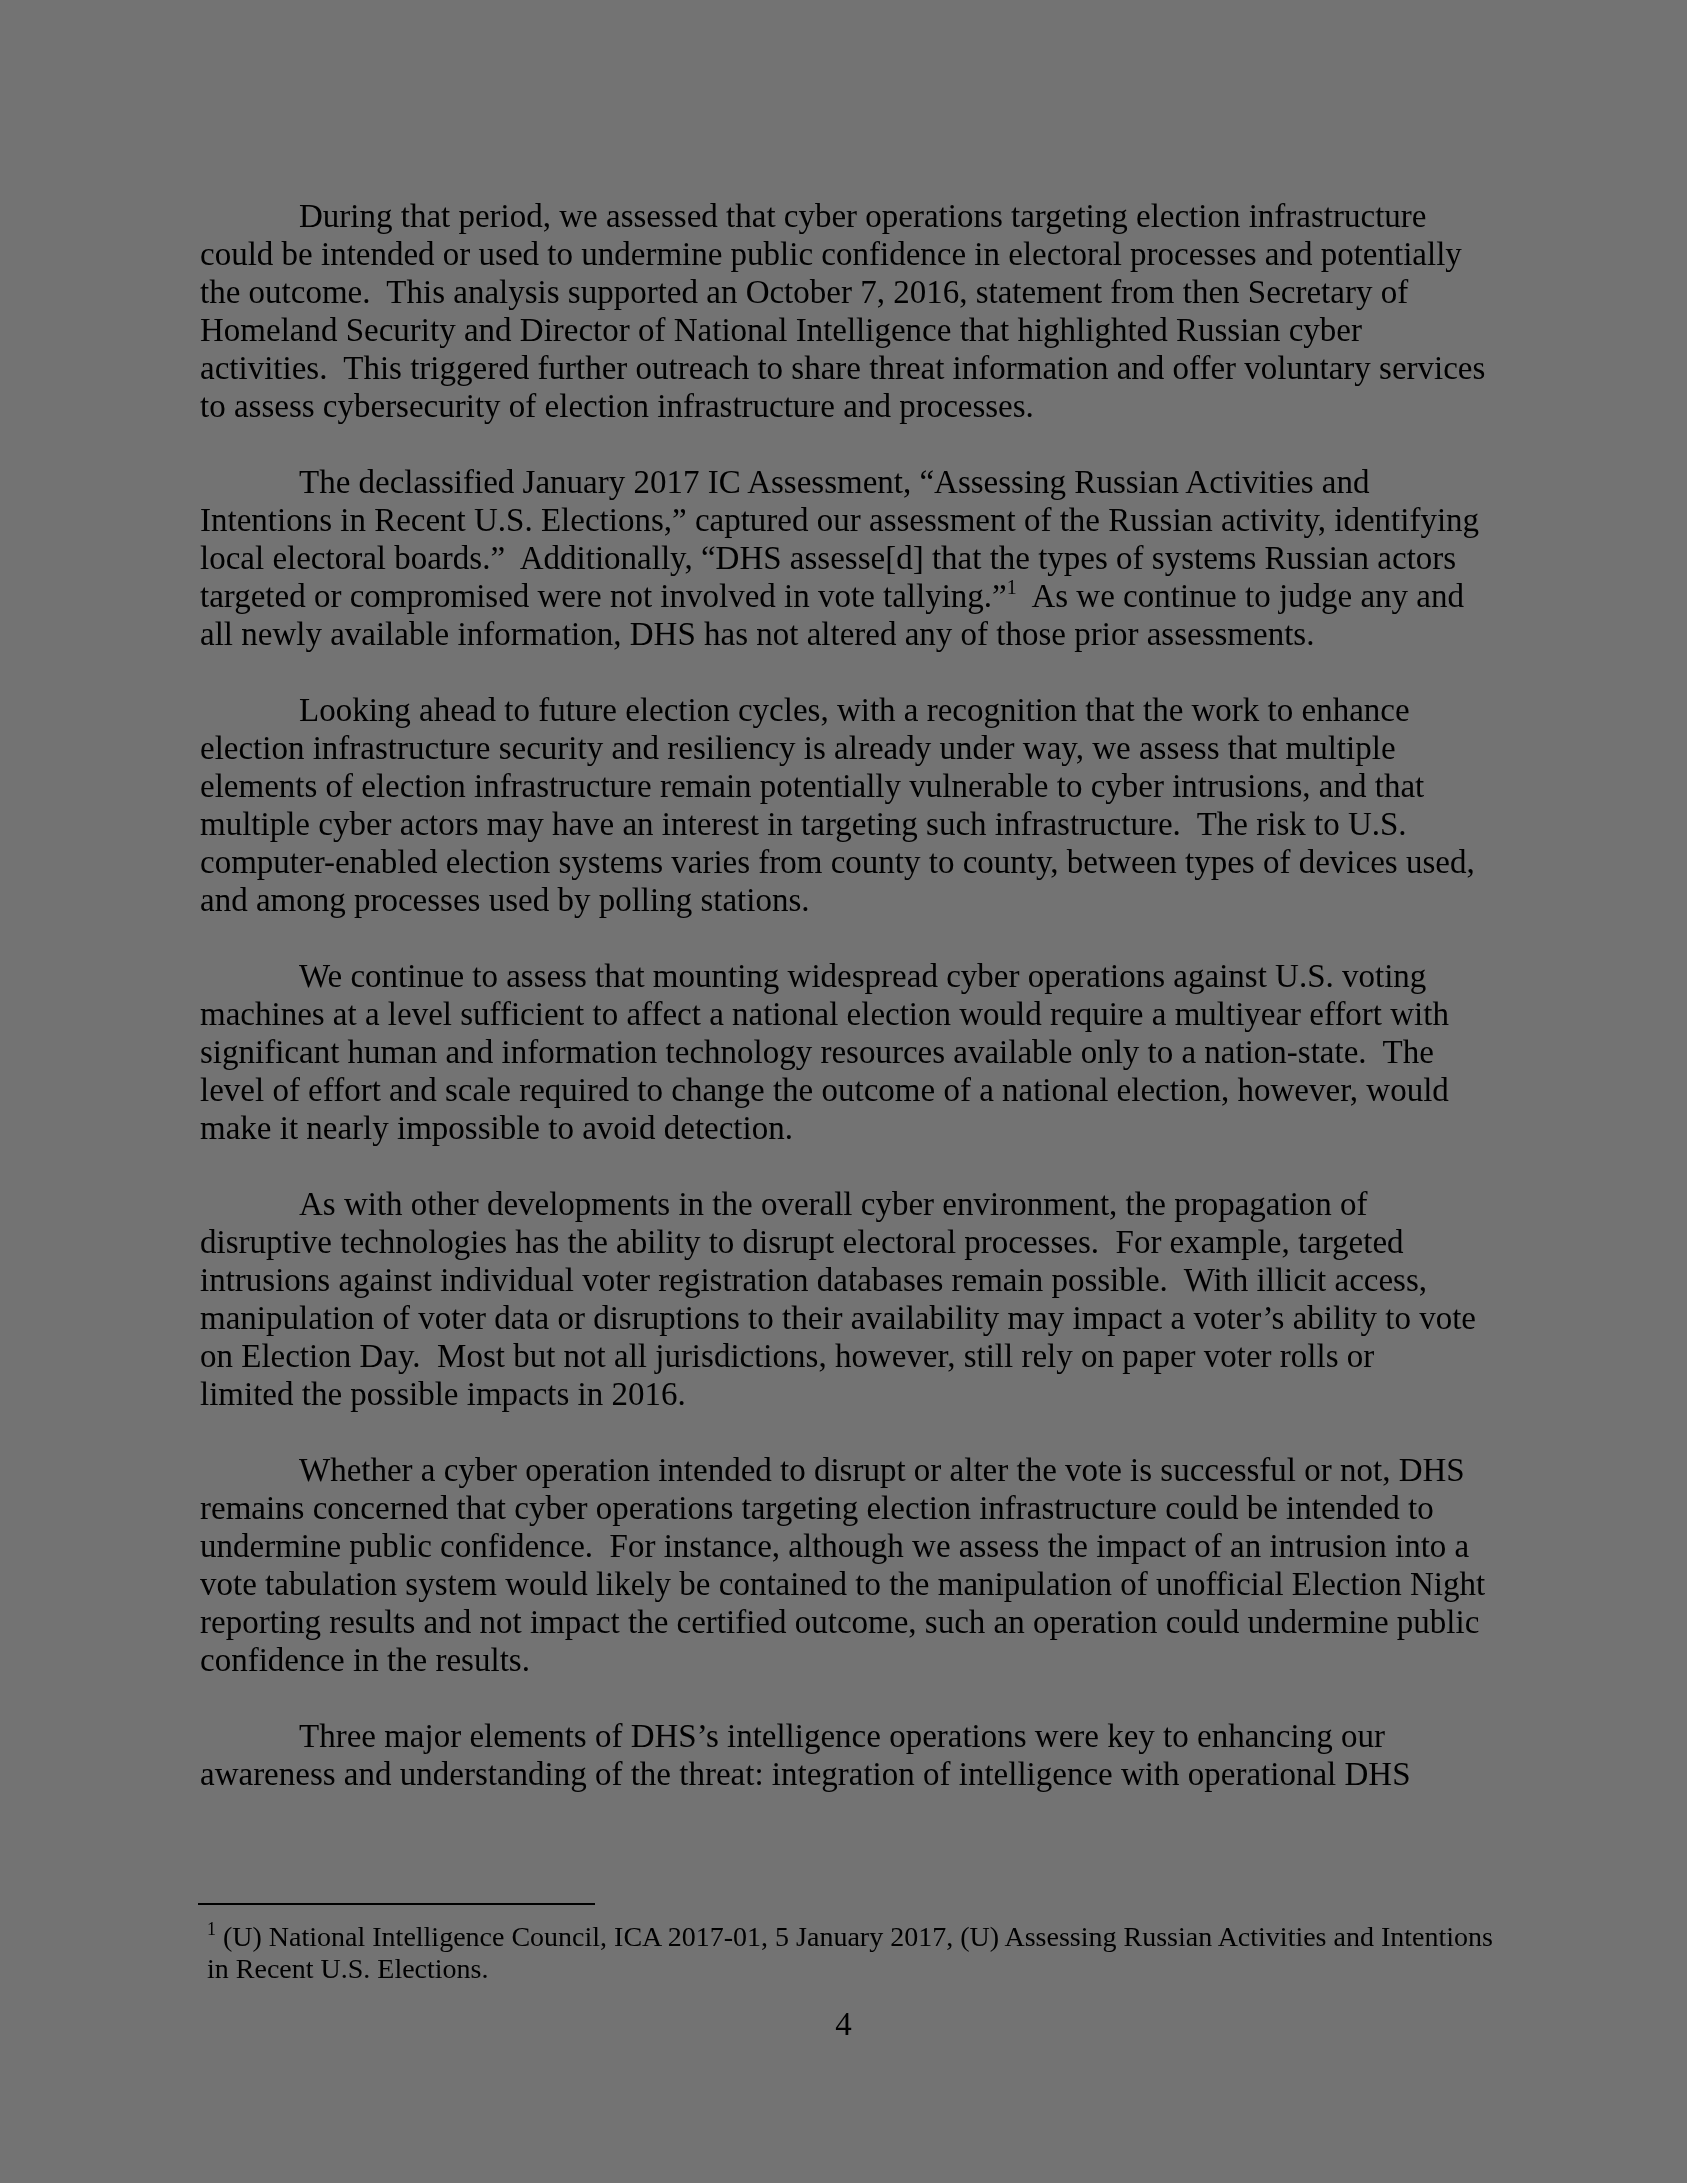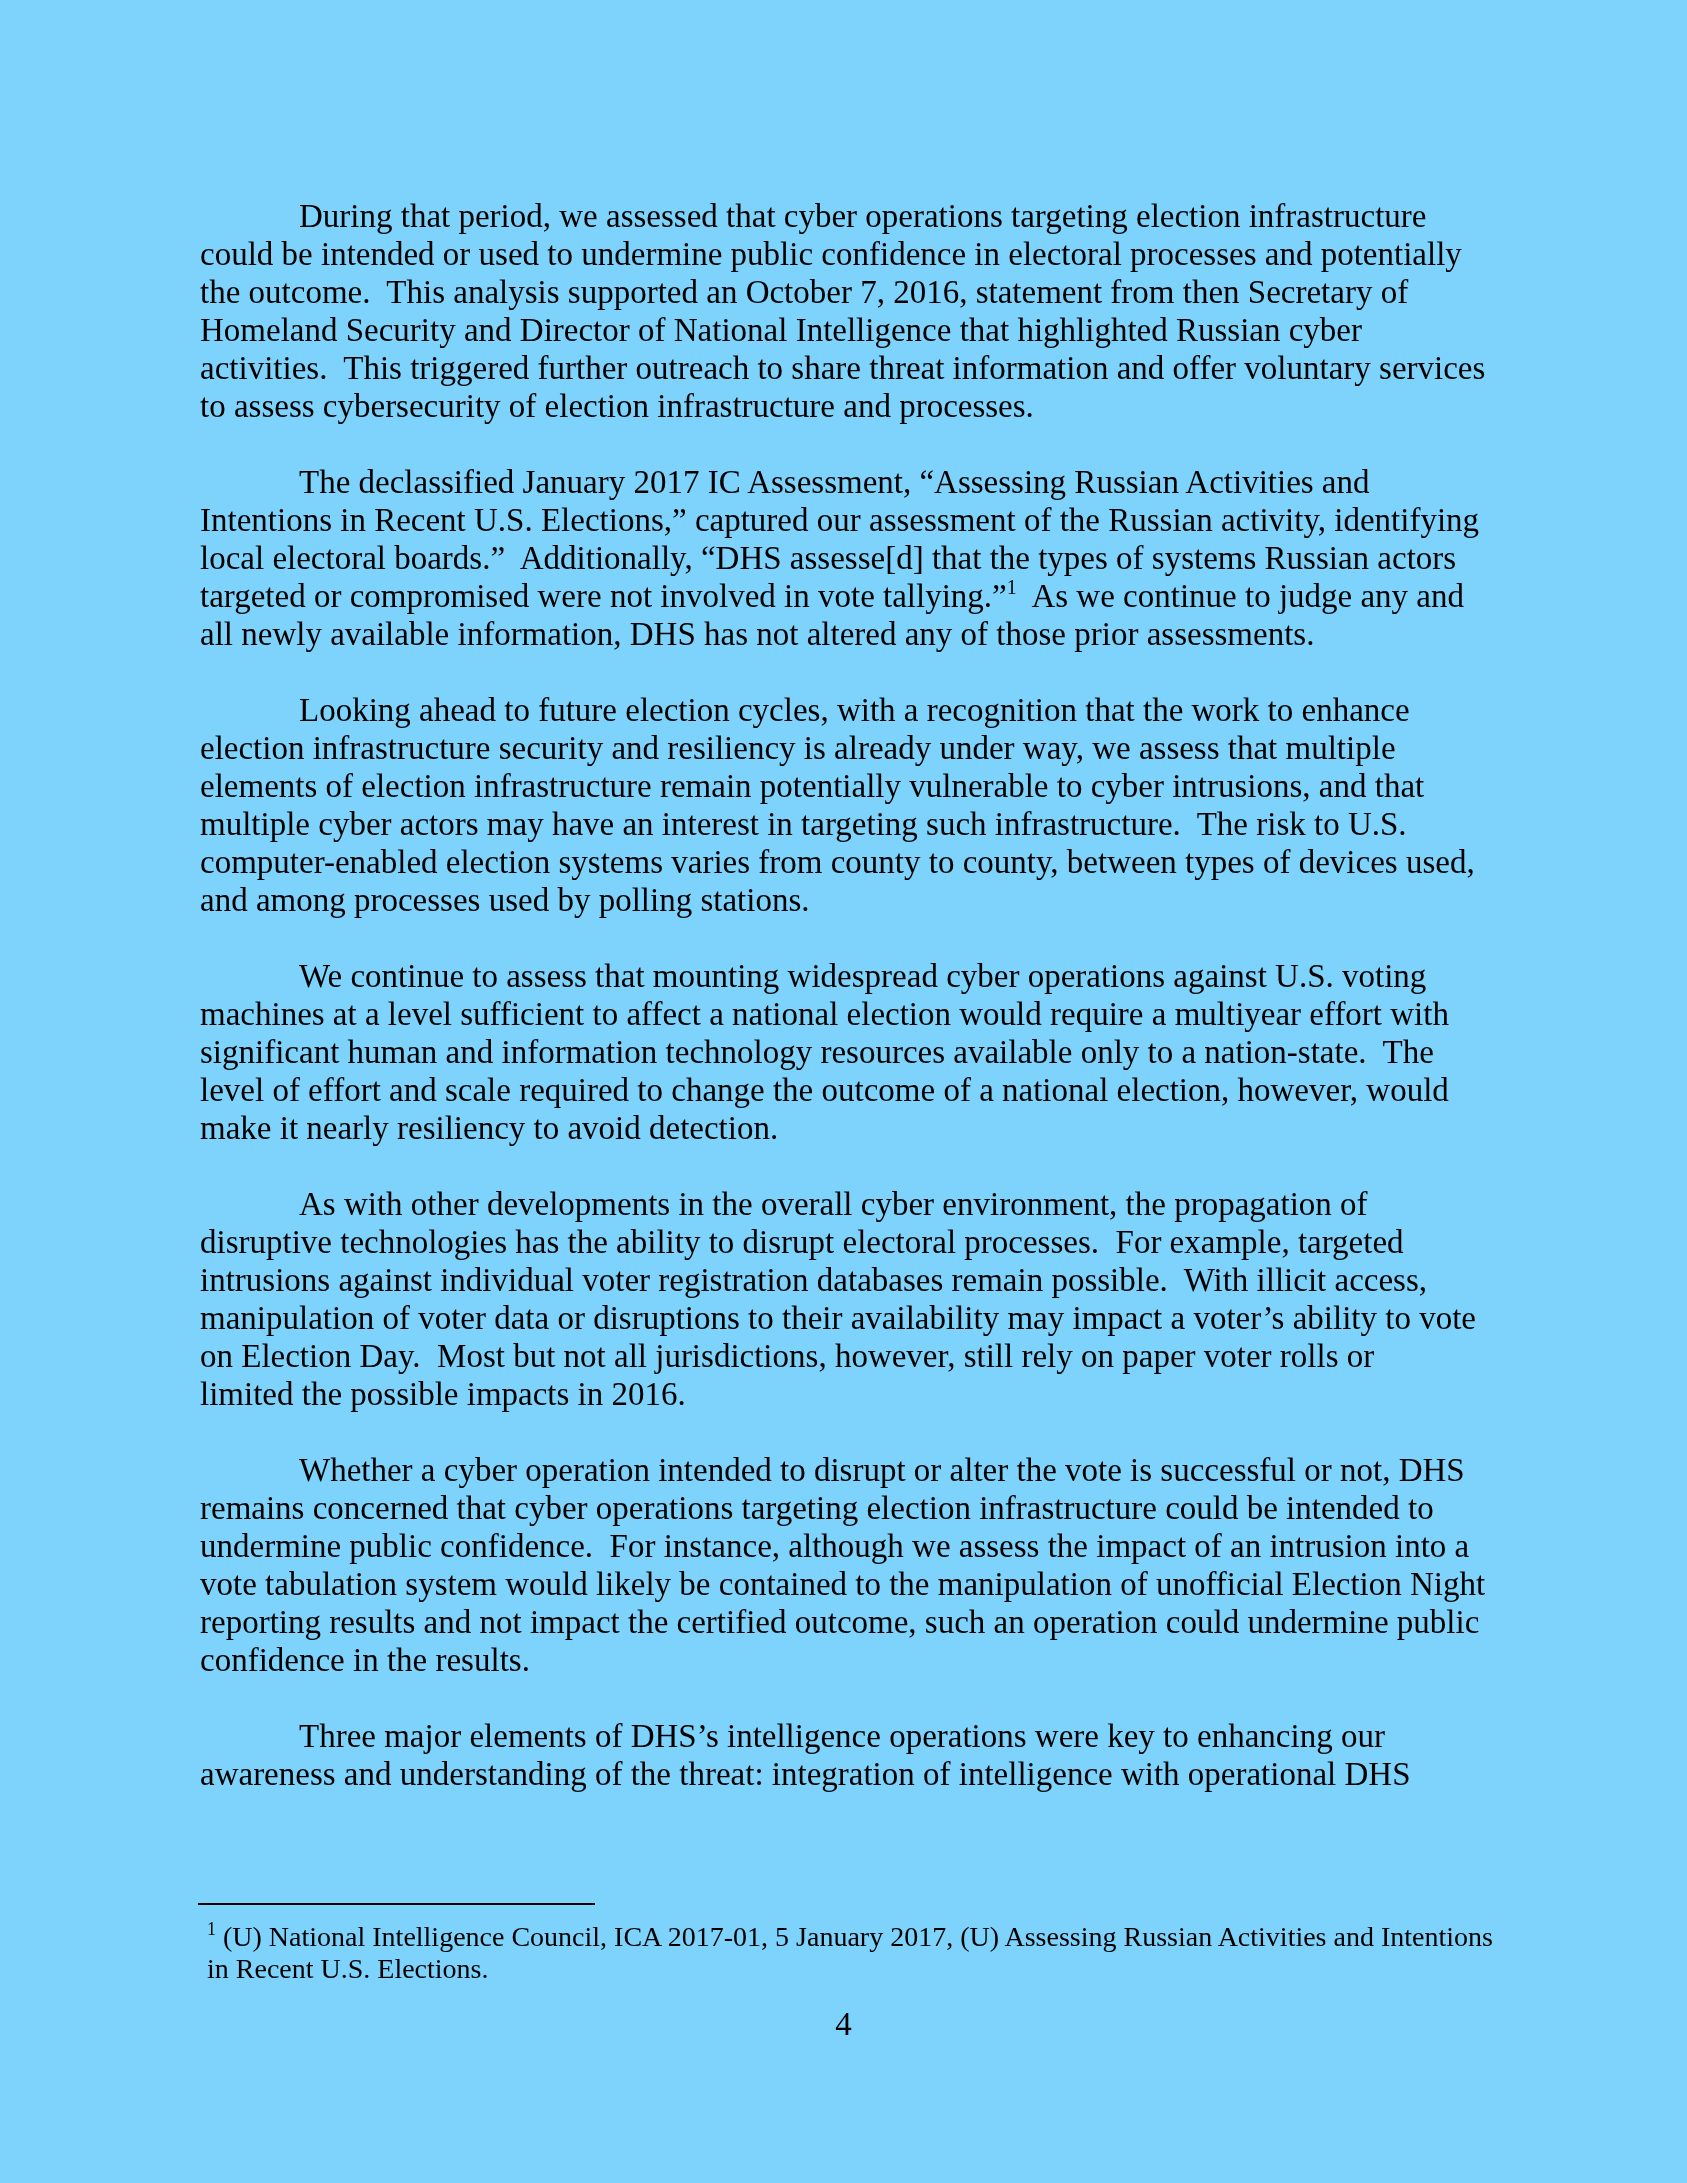--- a/index.html
+++ b/index.html
@@ -14,21 +14,21 @@
     overflow: hidden;
     font-family: "Liberation Serif", "DejaVu Serif", serif;
     color: #000000;
   }
   .page {
     position: absolute;
     left: 0;
     top: 0;
     width: 1687px;
     height: 2183px;
-    background: #7dd3fc;
+    background: #737373;
   }
   .body-text {
     position: absolute;
     left: 200px;
     top: 197px;
     width: 1297px;
     font-size: 33px;
     line-height: 38px;
   }
   .para {
@@ -116,21 +116,21 @@
       <span class="line">multiple cyber actors may have an interest in targeting such infrastructure.  The risk to U.S.</span>
       <span class="line">computer-enabled election systems varies from county to county, between types of devices used,</span>
       <span class="line">and among processes used by polling stations.</span>
     </div>
 
     <div class="para">
       <span class="line indent">We continue to assess that mounting widespread cyber operations against U.S. voting</span>
       <span class="line">machines at a level sufficient to affect a national election would require a multiyear effort with</span>
       <span class="line">significant human and information technology resources available only to a nation-state.  The</span>
       <span class="line">level of effort and scale required to change the outcome of a national election, however, would</span>
-      <span class="line">make it nearly resiliency to avoid detection.</span>
+      <span class="line">make it nearly impossible to avoid detection.</span>
     </div>
 
     <div class="para">
       <span class="line indent">As with other developments in the overall cyber environment, the propagation of</span>
       <span class="line">disruptive technologies has the ability to disrupt electoral processes.  For example, targeted</span>
       <span class="line">intrusions against individual voter registration databases remain possible.  With illicit access,</span>
       <span class="line">manipulation of voter data or disruptions to their availability may impact a voter’s ability to vote</span>
       <span class="line">on Election Day.  Most but not all jurisdictions, however, still rely on paper voter rolls or</span>
       <span class="line">limited the possible impacts in 2016.</span>
     </div>

